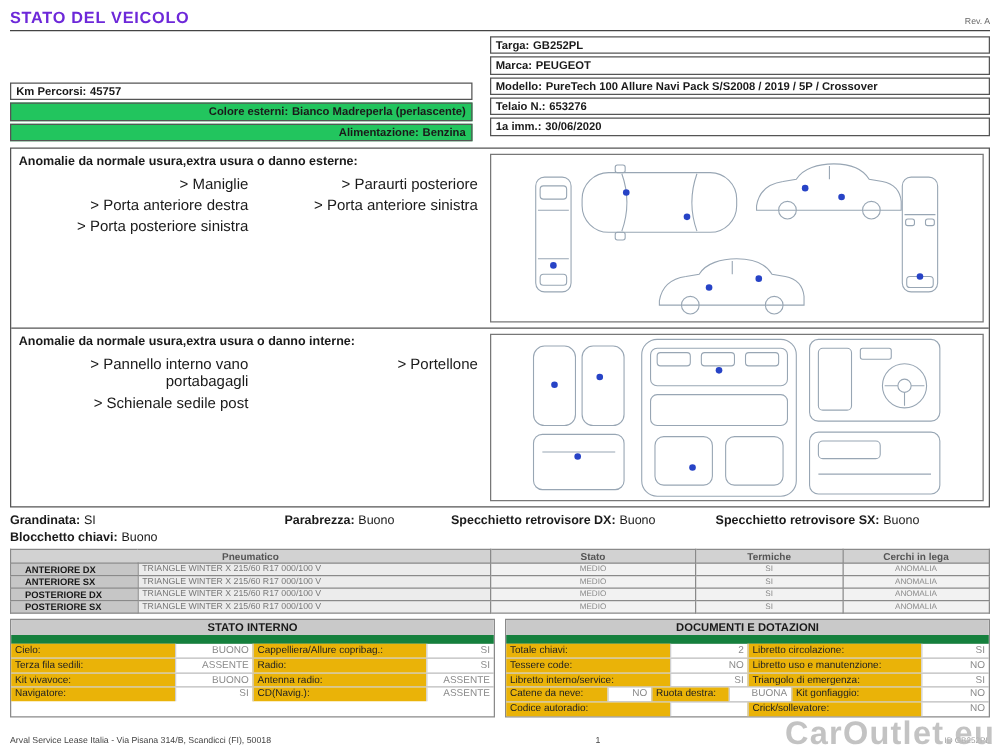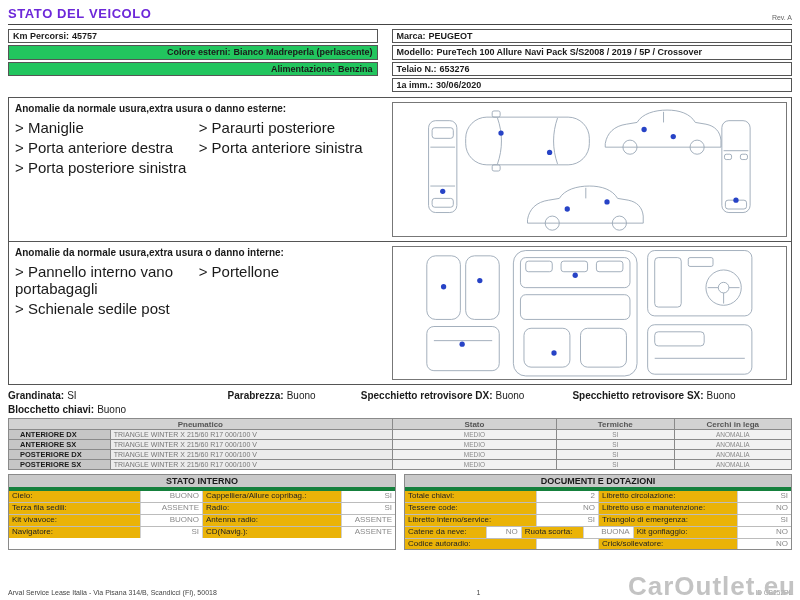--- a/index.html
+++ b/index.html
@@ -7,33 +7,33 @@
     font-family:"Liberation Sans",sans-serif;color:#1a1a1a;}
   .page{position:relative;width:800px;height:600px;padding:6px 8px;}
   
   .hdr{display:flex;justify-content:space-between;align-items:flex-end;
     border-bottom:1px solid #444;padding-bottom:3px;}
   .title{color:#6d28d9;font-weight:bold;font-size:13px;letter-spacing:.6px;}
   .rev{font-size:7px;color:#666;}
   
   .info{display:flex;gap:14px;margin-top:4px;}
   .info-col{display:flex;flex-direction:column;gap:2px;}
-  .info-col.left{width:48%;}
+  .info-col.left{width:48%;margin-top:37px;}
   .info-col.right{width:52%;}
   .irow{border:1px solid #555;padding:1px 4px;font-size:9px;line-height:1.15;}
   .irow.shade{background:#22c55e;text-align:right;}
   .irow .lbl{font-weight:bold;margin-right:3px;}
   .irow .val{font-weight:bold;}
   
   .mainbox{border:1px solid #555;margin-top:5px;height:288px;display:flex;flex-direction:column;}
   .damage{flex:1;display:flex;min-height:0;}
   .damage + .damage{border-top:1px solid #555;}
   .damage-text{width:49%;padding:5px 6px;}
   .damage-title{font-weight:bold;font-size:10px;margin-bottom:5px;}
-  .dcols{display:flex;font-size:15px;}
+  .dcols{display:flex;font-size:12px;text-align:right;}
   .dcol{width:50%;display:flex;flex-direction:column;gap:3px;}
   .damage-diagram{width:51%;border:1px solid #777;margin:4px;background:#fff;
     display:flex;align-items:center;justify-content:center;}
   .damage-diagram svg{width:100%;height:100%;}
   .sketch{stroke:#98a6b4;fill:none;stroke-width:1;}
   .dot{fill:#2743c6;stroke:none;}
   
   .summary{margin-top:5px;font-size:10px;}
   .srow{display:flex;margin-bottom:3px;}
   .sitem .lbl{font-weight:bold;margin-right:3px;}
@@ -43,21 +43,21 @@
   .tyres th,.tyres td{border:1px solid #8a8a8a;padding:0 3px;}
   .tyres th{background:#d2d2d2;font-size:8px;color:#555;text-align:center;height:11px;}
   .tyres td.name{background:#c6c6c6;font-weight:bold;font-size:7.5px;width:13%;height:9px;padding-left:11px;}
   .tyres td.spec{background:#ececec;font-size:7px;color:#777;width:36%;}
   .tyres td.c{background:#f2f2f2;font-size:6.5px;color:#8a8a8a;text-align:center;}
   .tyres td.st{width:21%;} .tyres td.th{width:15%;} .tyres td.ce{width:15%;}
   
   .bottom{display:flex;gap:8px;margin-top:4px;}
   .bt{width:50%;border:1px solid #8a8a8a;}
   .bt-title{background:#c9c9c9;text-align:center;font-weight:bold;font-size:9px;
-    padding:1px 0;border-bottom:4px solid #15803d;}
+    padding:1px 0;border-bottom:7px solid #15803d;}
   .trow{display:flex;font-size:8px;line-height:1.35;}
   .trow + .trow{border-top:1px solid #bcbcbc;}
   .tl{padding:0 3px;background:#eab308;color:#222;overflow:hidden;white-space:nowrap;}
   .tv{padding:0 3px;color:#8a8a8a;text-align:right;border-left:1px solid #cfcfcf;
     overflow:hidden;white-space:nowrap;}
   .lw1{width:34%;} .vw1{width:16%;} .lw2{width:36%;border-left:1px solid #cfcfcf;} .vw2{width:14%;}
   .dl1{width:21%;} .dv1{width:9%;} .dl2{width:16%;border-left:1px solid #cfcfcf;}
   .dv2{width:13%;} .dl3{width:27%;border-left:1px solid #cfcfcf;} .dv3{width:14%;}
   
   .footer{position:absolute;left:8px;right:8px;bottom:4px;display:flex;
@@ -84,20 +84,23 @@
         <span class="lbl">Km Percorsi:</span><span class="val">45757</span>
       </div>
       <div class="irow shade">
         <span class="lbl">Colore esterni:</span><span class="val">Bianco Madreperla (perlascente)</span>
       </div>
       <div class="irow shade">
         <span class="lbl">Alimentazione:</span><span class="val">Benzina</span>
       </div>
     </div>
     <div class="info-col right">
+      <div class="irow">
+        <span class="lbl">Targa:</span><span class="val">GB252PL</span>
+      </div>
       <div class="irow">
         <span class="lbl">Marca:</span><span class="val">PEUGEOT</span>
       </div>
       <div class="irow">
         <span class="lbl">Modello:</span><span class="val">PureTech 100 Allure Navi Pack S/S2008 / 2019 / 5P / Crossover</span>
       </div>
       <div class="irow">
         <span class="lbl">Telaio N.:</span><span class="val">653276</span>
       </div>
       <div class="irow">
@@ -330,21 +333,21 @@
       </div>
       <div class="trow">
         <span class="tl lw1">Libretto interno/service:</span>
           <span class="tv vw1">SI</span>
           <span class="tl lw2">Triangolo di emergenza:</span>
           <span class="tv vw2">SI</span>
       </div>
       <div class="trow">
         <span class="tl dl1">Catene da neve:</span>
           <span class="tv dv1">NO</span>
-          <span class="tl dl2">Ruota scorta:</span>
+          <span class="tl dl2">Ruota destra:</span>
           <span class="tv dv2">BUONA</span>
           <span class="tl dl3">Kit gonfiaggio:</span>
           <span class="tv dv3">NO</span>
       </div>
       <div class="trow">
         <span class="tl lw1">Codice autoradio:</span>
           <span class="tv vw1"></span>
           <span class="tl lw2">Crick/sollevatore:</span>
           <span class="tv vw2">NO</span>
       </div>

